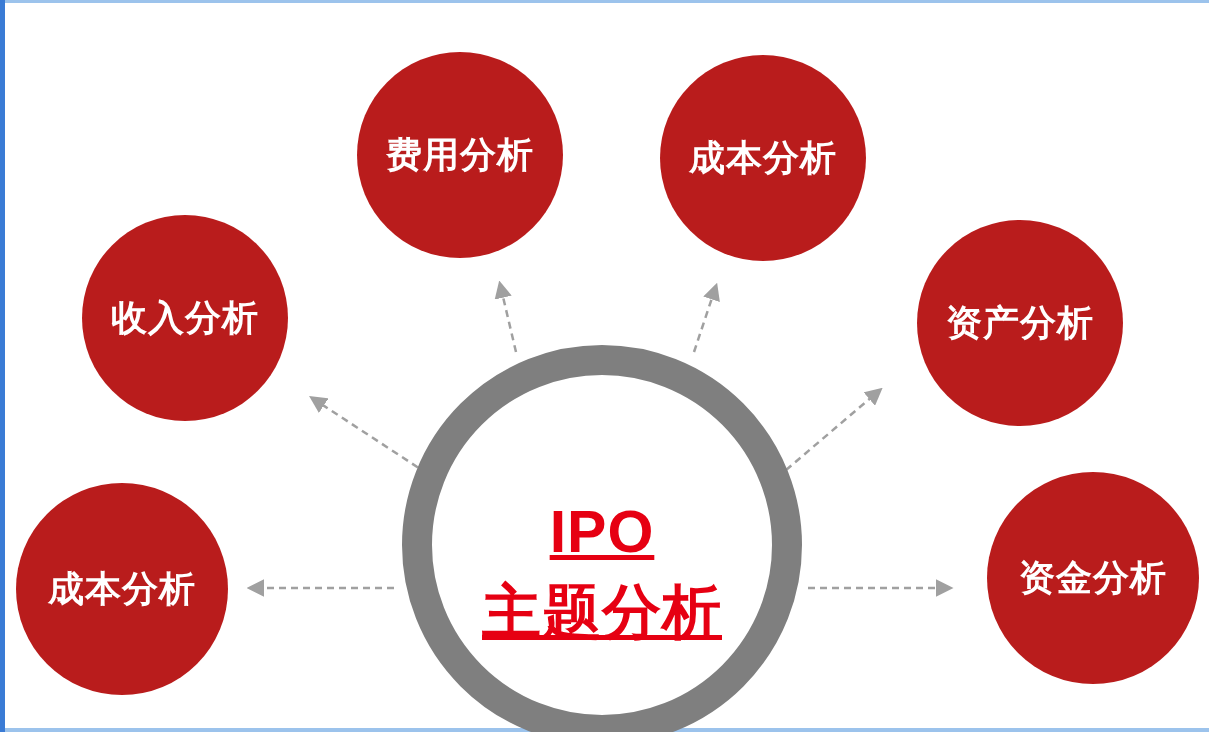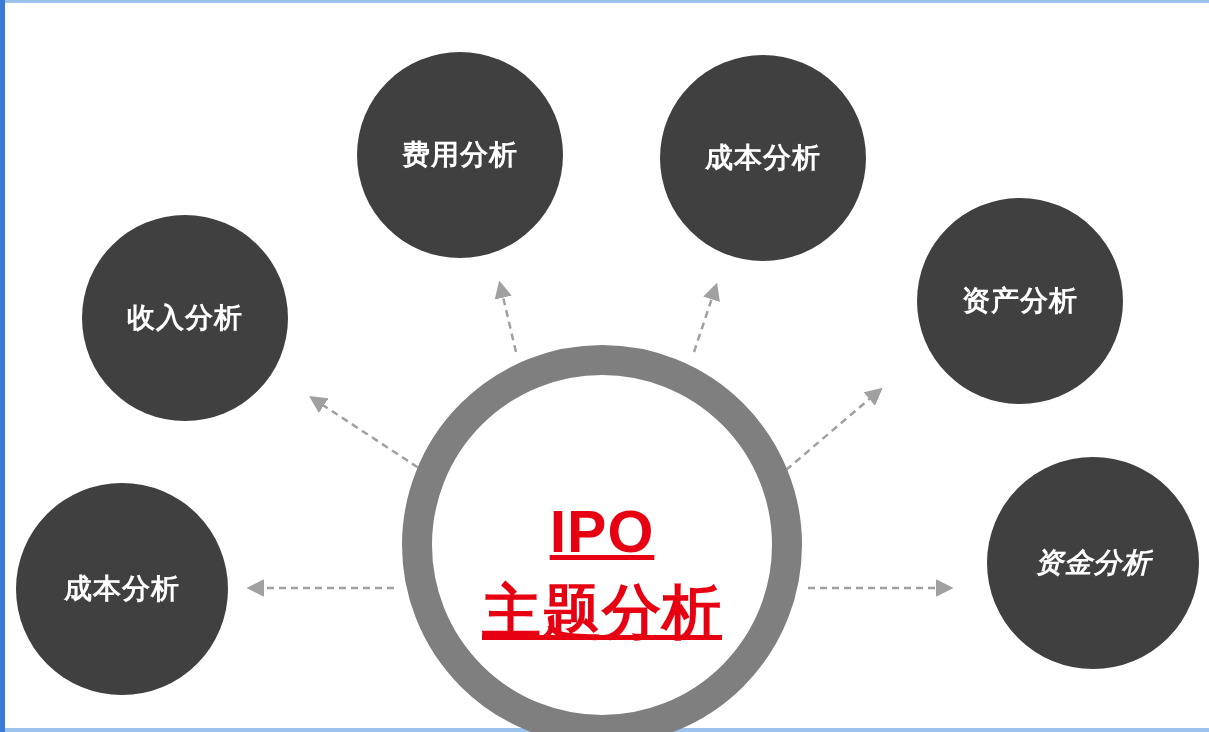--- a/index.html
+++ b/index.html
@@ -21,30 +21,30 @@
     box-sizing:content-box;
   }
   .center-label{
     position:absolute;left:0;top:118px;width:340px;
     text-align:center;color:#e60012;font-weight:bold;
     font-size:59px;line-height:1.35;letter-spacing:1px;text-decoration:underline;
   }
   .center-label .line{display:block;}
 
   .node{
-    position:absolute;border-radius:50%;background:#404040;
+    position:absolute;border-radius:50%;background:#b91c1c;
     display:flex;align-items:center;justify-content:center;
-    color:#ffffff;font-weight:bold;font-size:28px;letter-spacing:1px;
+    color:#ffffff;font-weight:bold;font-size:36px;letter-spacing:1px;
   }
   .node-expense{left:357px;top:52px;width:206px;height:206px;}
   .node-profit{left:660px;top:55px;width:206px;height:206px;}
   .node-revenue{left:82px;top:215px;width:206px;height:206px;align-items:center;}
-  .node-asset{left:917px;top:198px;width:206px;height:206px;}
+  .node-asset{left:917px;top:220px;width:206px;height:206px;}
   .node-cost{left:16px;top:483px;width:212px;height:212px;}
-  .node-capital{left:987px;top:457px;width:212px;height:212px;font-style:italic;}
+  .node-capital{left:987px;top:472px;width:212px;height:212px;}
 </style>
 </head>
 <body>
 
 <div class="frame-top"></div>
 <div class="frame-bottom"></div>
 <div class="frame-left"></div>
 
 <svg class="arrow-layer" width="1209" height="732" viewBox="0 0 1209 732" xmlns="http://www.w3.org/2000/svg">
   <defs>

